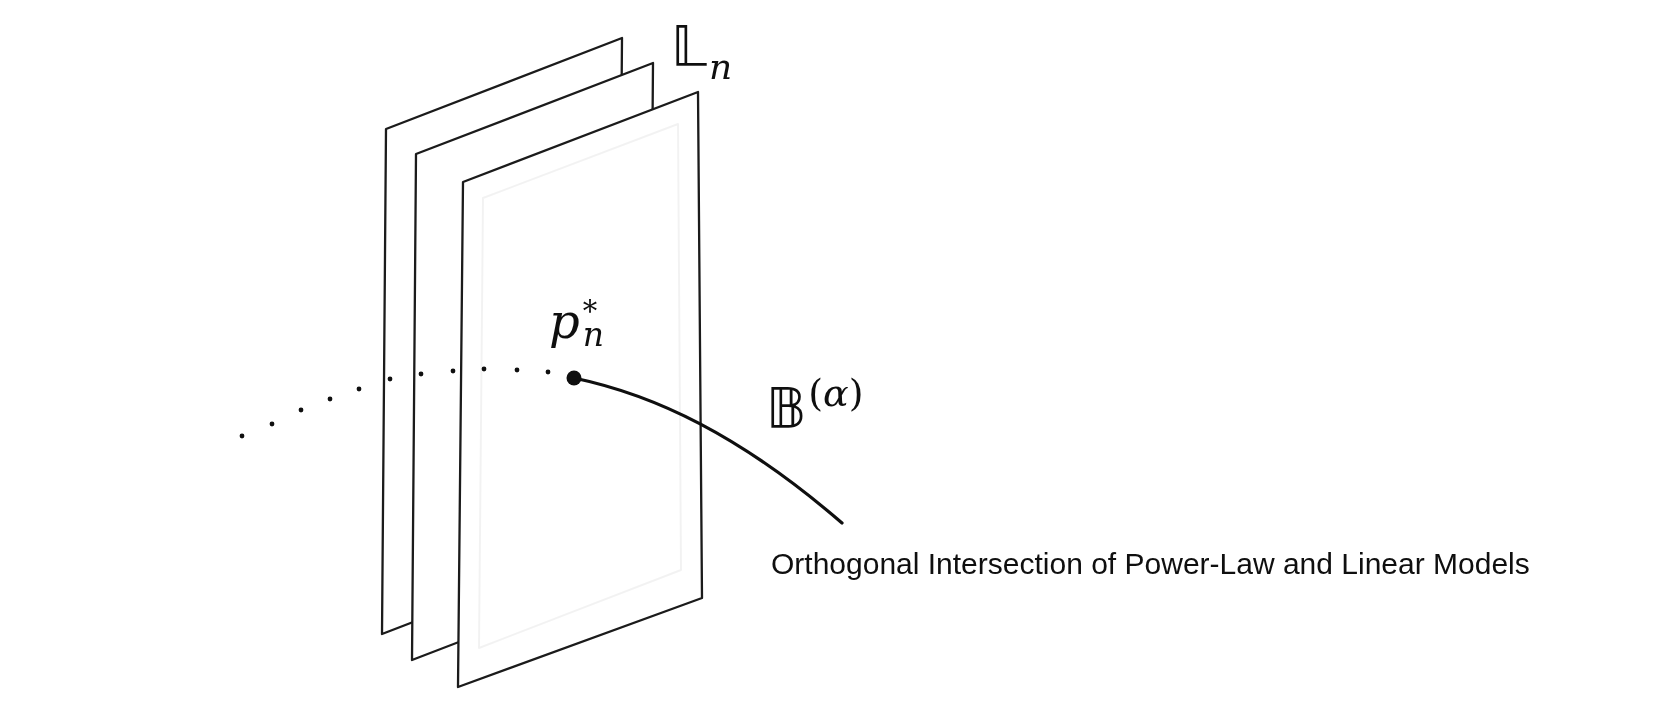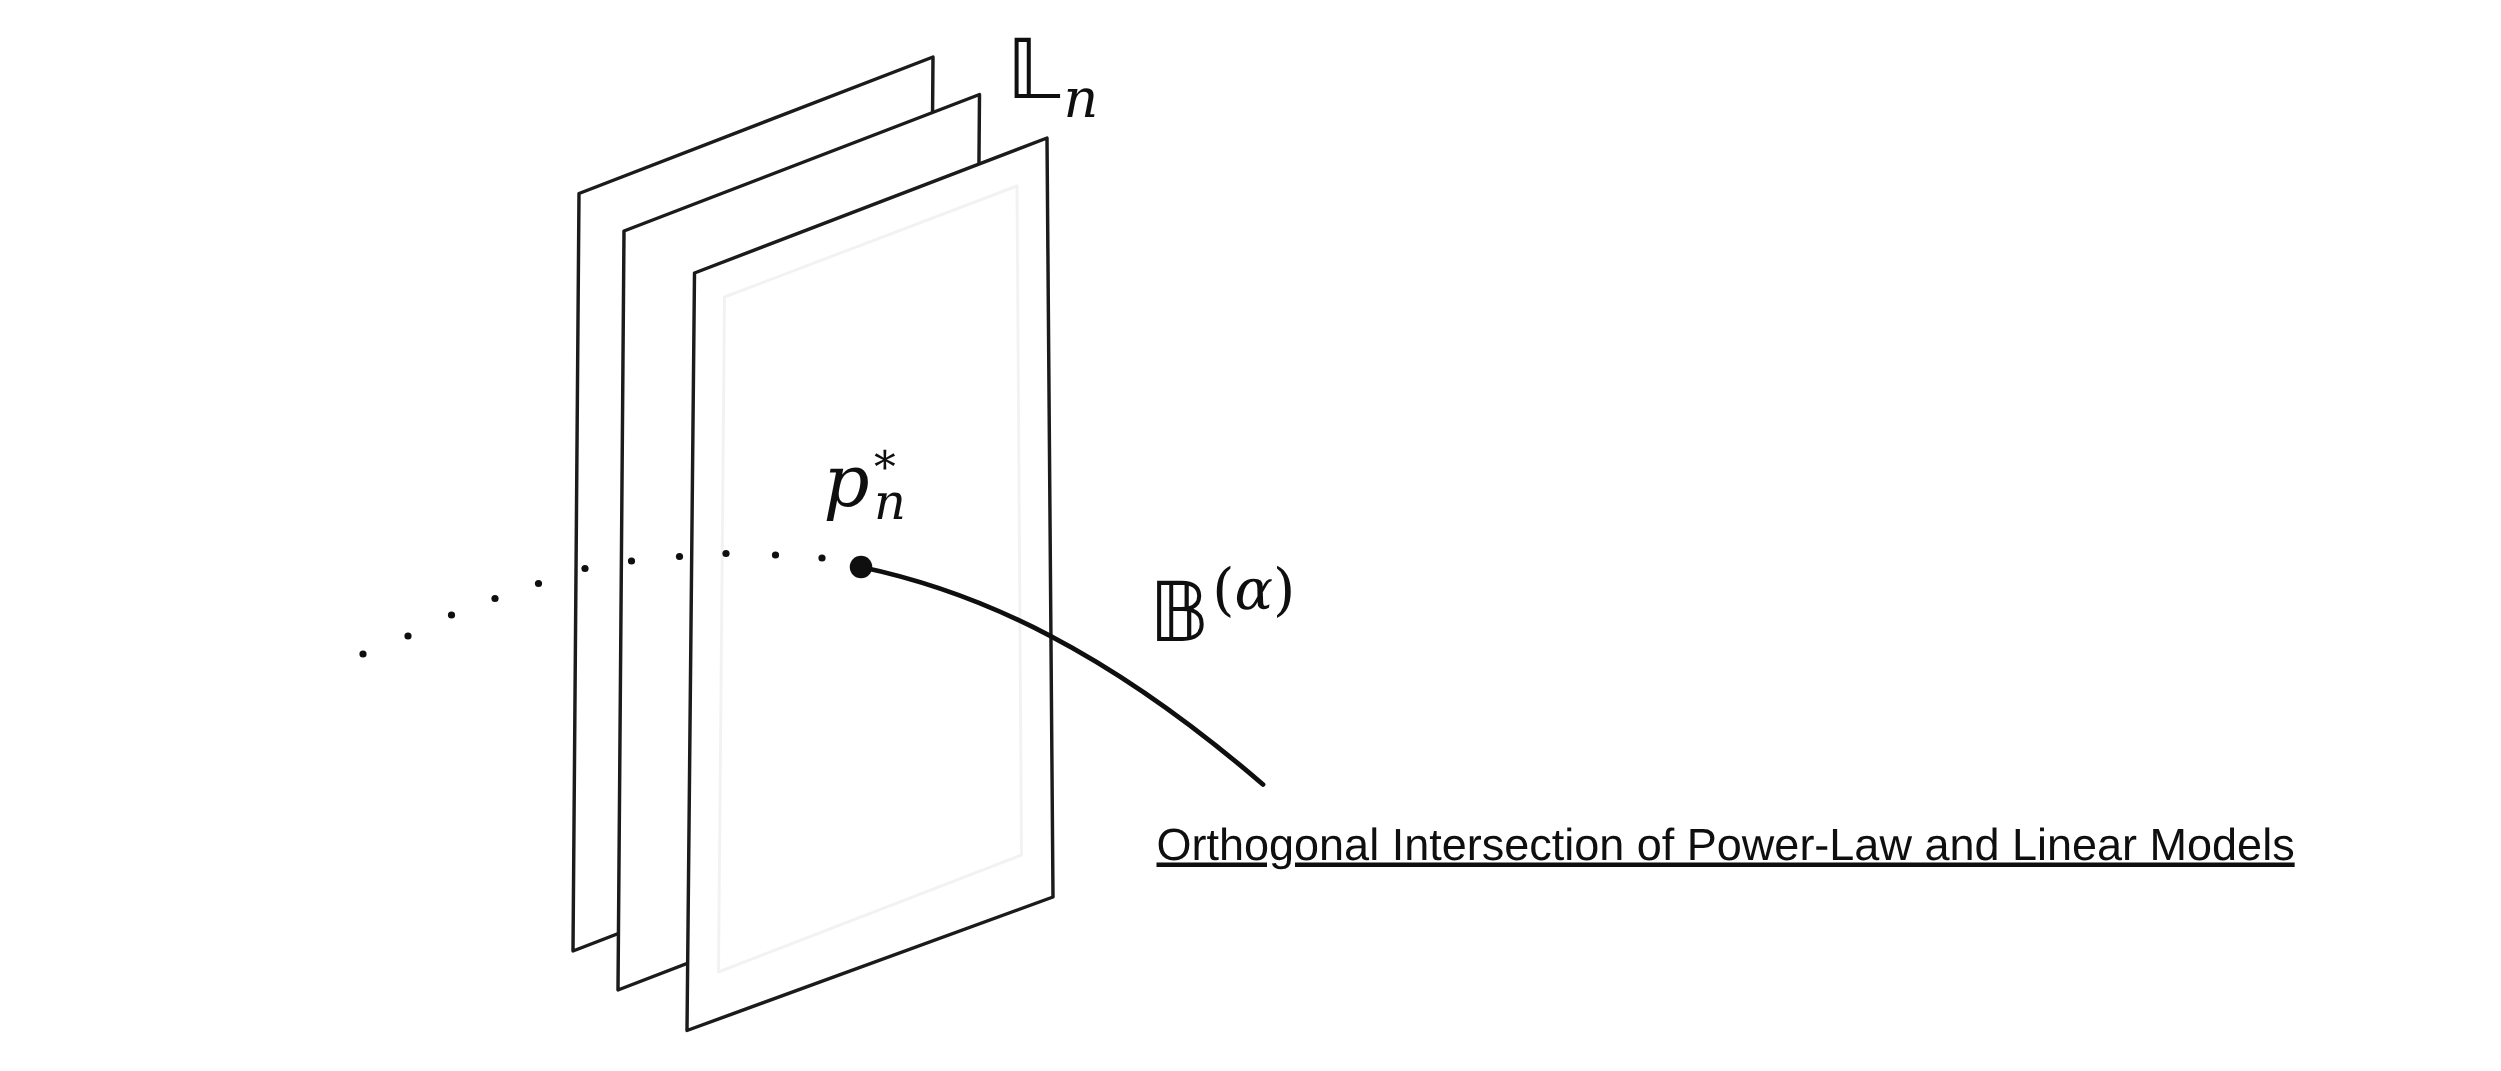--- a/index.html
+++ b/index.html
@@ -79,21 +79,20 @@
   }
   .lbl-B .it { font-style: italic; }
   .caption {
     position: absolute;
     left: 771px;
     top: 547px;
     font-family: "Liberation Sans", sans-serif;
     font-size: 30px;
     color: var(--text, #0f0f0f);
     white-space: nowrap;
-    text-decoration: underline;
   }
 </style>
 </head>
 <body>
 
 <div class="stage">
 
   <svg width="1667" height="714" viewBox="0 0 1667 714">
 
     <g>

